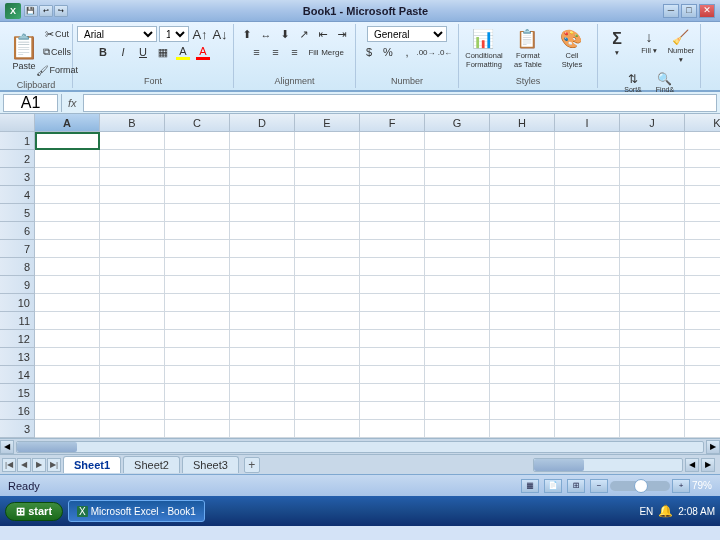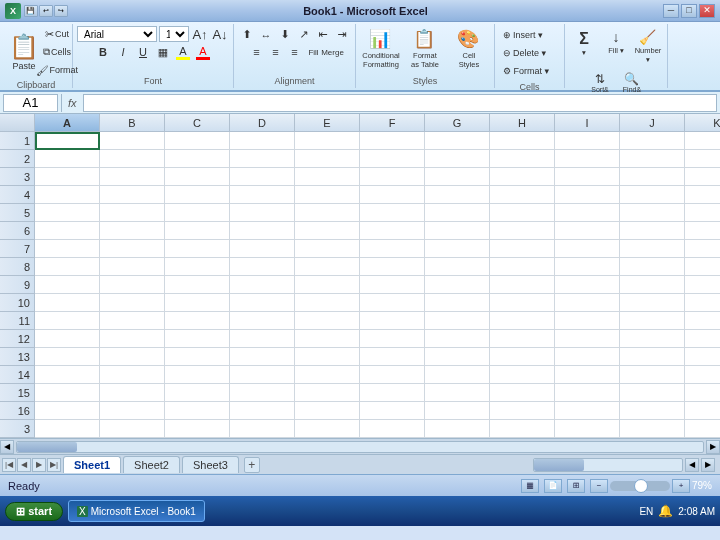--- a/index.html
+++ b/index.html
@@ -134,21 +134,21 @@
       display: flex;
       height: 22px;
       align-items: center;
       background: #dff0fa;
       border-bottom: 1px solid #a0b8cc;
       padding: 0 3px;
       gap: 3px;
     }
     #cell-ref {
       width: 55px; height: 18px; border: 1px solid #a0b8cc; background: white;
-      font-size: 13px; text-align: center; padding: 0 4px;
+      font-size: 16px; text-align: center; padding: 0 4px;
     }
     #formula-sep { width: 1px; height: 18px; background: #a0b8cc; }
     #fx-label { font-size: 11px; color: #555; font-style: italic; padding: 0 3px; }
     #formula-input {
       flex: 1; height: 18px; border: 1px solid #a0b8cc; background: white;
       font-size: 11px; padding: 0 3px;
     }
 
     
     #spreadsheet {
@@ -328,21 +328,21 @@
 
 <div id="title-bar">
   <div style="display:flex;align-items:center;gap:3px;">
     <div style="width:16px;height:16px;background:linear-gradient(135deg,#217346,#3daa6d);border-radius:2px;display:flex;align-items:center;justify-content:center;color:white;font-size:9px;font-weight:bold;">X</div>
     <div style="display:flex;gap:1px;">
       <div style="width:14px;height:12px;background:linear-gradient(to bottom,#d8e8f8,#b0c8e0);border:1px solid #8aa8c8;border-radius:1px;display:flex;align-items:center;justify-content:center;font-size:7px;">💾</div>
       <div style="width:14px;height:12px;background:linear-gradient(to bottom,#d8e8f8,#b0c8e0);border:1px solid #8aa8c8;border-radius:1px;display:flex;align-items:center;justify-content:center;font-size:7px;">↩</div>
       <div style="width:14px;height:12px;background:linear-gradient(to bottom,#d8e8f8,#b0c8e0);border:1px solid #8aa8c8;border-radius:1px;display:flex;align-items:center;justify-content:center;font-size:7px;">↪</div>
     </div>
   </div>
-  <div class="title">Book1 - Microsoft Excel</div>
+  <div class="title">Book1 - Microsoft Paste</div>
   <div class="win-controls">
     <button>─</button>
     <button>□</button>
     <button style="background:linear-gradient(to bottom,#e87070,#c84040);color:white;">✕</button>
   </div>
 </div>
 
 <div id="ribbon">
 
   <div id="ribbon-content">
@@ -419,51 +419,55 @@
       <div style="display:flex;gap:1px;margin-bottom:2px;">
         <div class="fmtbtn">≡</div>
         <div class="fmtbtn">≡</div>
         <div class="fmtbtn">≡</div>
         <div class="fmtbtn" style="font-size:8px;">Fill</div>
         <div class="fmtbtn" style="font-size:8px;">Merge</div>
       </div>
       <div class="ribbon-group-label">Alignment</div>
     </div>
 
+    <div class="ribbon-group number-group">
+      <select class="num-format-select">
+        <option>General</option>
+        <option>Number</option>
+        <option>Currency</option>
+        <option>Percentage</option>
+      </select>
+      <div style="display:flex;gap:1px;margin-bottom:2px;">
+        <div class="fmtbtn">$</div>
+        <div class="fmtbtn">%</div>
+        <div class="fmtbtn">,</div>
+        <div class="fmtbtn" style="font-size:8px;">.00→</div>
+        <div class="fmtbtn" style="font-size:8px;">.0←</div>
+      </div>
+      <div class="ribbon-group-label">Number</div>
+    </div>
 
     <div class="ribbon-group styles-group">
       <div style="display:flex;gap:2px;align-items:flex-start;">
         <div class="large-group-btn">
           <div class="large-icon">📊</div>
           <span style="font-size:7.5px;">Conditional<br>Formatting</span>
         </div>
         <div class="large-group-btn">
           <div class="large-icon">📋</div>
           <span style="font-size:7.5px;">Format<br>as Table</span>
         </div>
         <div class="large-group-btn">
           <div class="large-icon">🎨</div>
           <span style="font-size:7.5px;">Cell<br>Styles</span>
         </div>
       </div>
       <div class="ribbon-group-label">Styles</div>
     </div>
 
-    <div class="ribbon-group cells-group">
-      <div class="cell-btn-row">
-        <div class="fmtbtn" style="width:auto;font-size:9px;padding:1px 3px;">⊕ Insert ▾</div>
-      </div>
-      <div class="cell-btn-row">
-        <div class="fmtbtn" style="width:auto;font-size:9px;padding:1px 3px;">⊖ Delete ▾</div>
-      </div>
-      <div class="cell-btn-row">
-        <div class="fmtbtn" style="width:auto;font-size:9px;padding:1px 3px;">⚙ Format ▾</div>
-      </div>
-      <div class="ribbon-group-label">Cells</div>
-    </div>
 
     <div class="ribbon-group editing-group">
       <div style="display:flex;gap:2px;align-items:flex-start;flex-wrap:wrap;">
         <div class="large-group-btn" style="width:30px;">
           <div style="font-size:16px;font-weight:bold;">Σ</div>
           <span style="font-size:7.5px;">▾</span>
         </div>
         <div class="large-group-btn" style="width:30px;">
           <div style="font-size:14px;">↓</div>
           <span style="font-size:7.5px;">Fill ▾</span>

